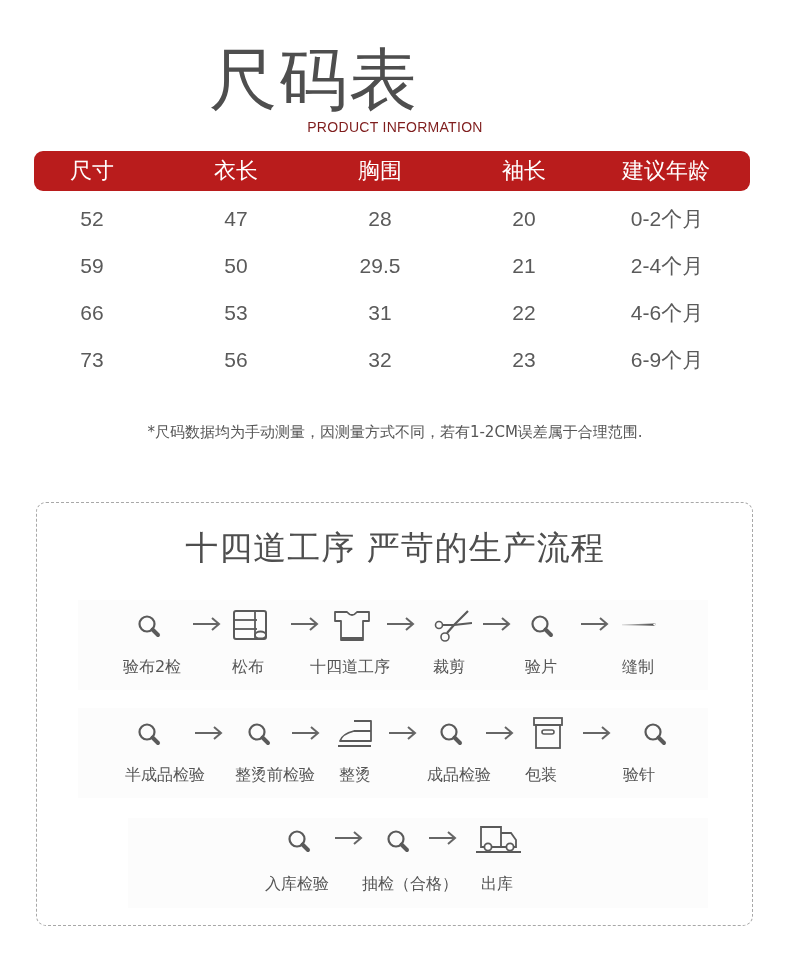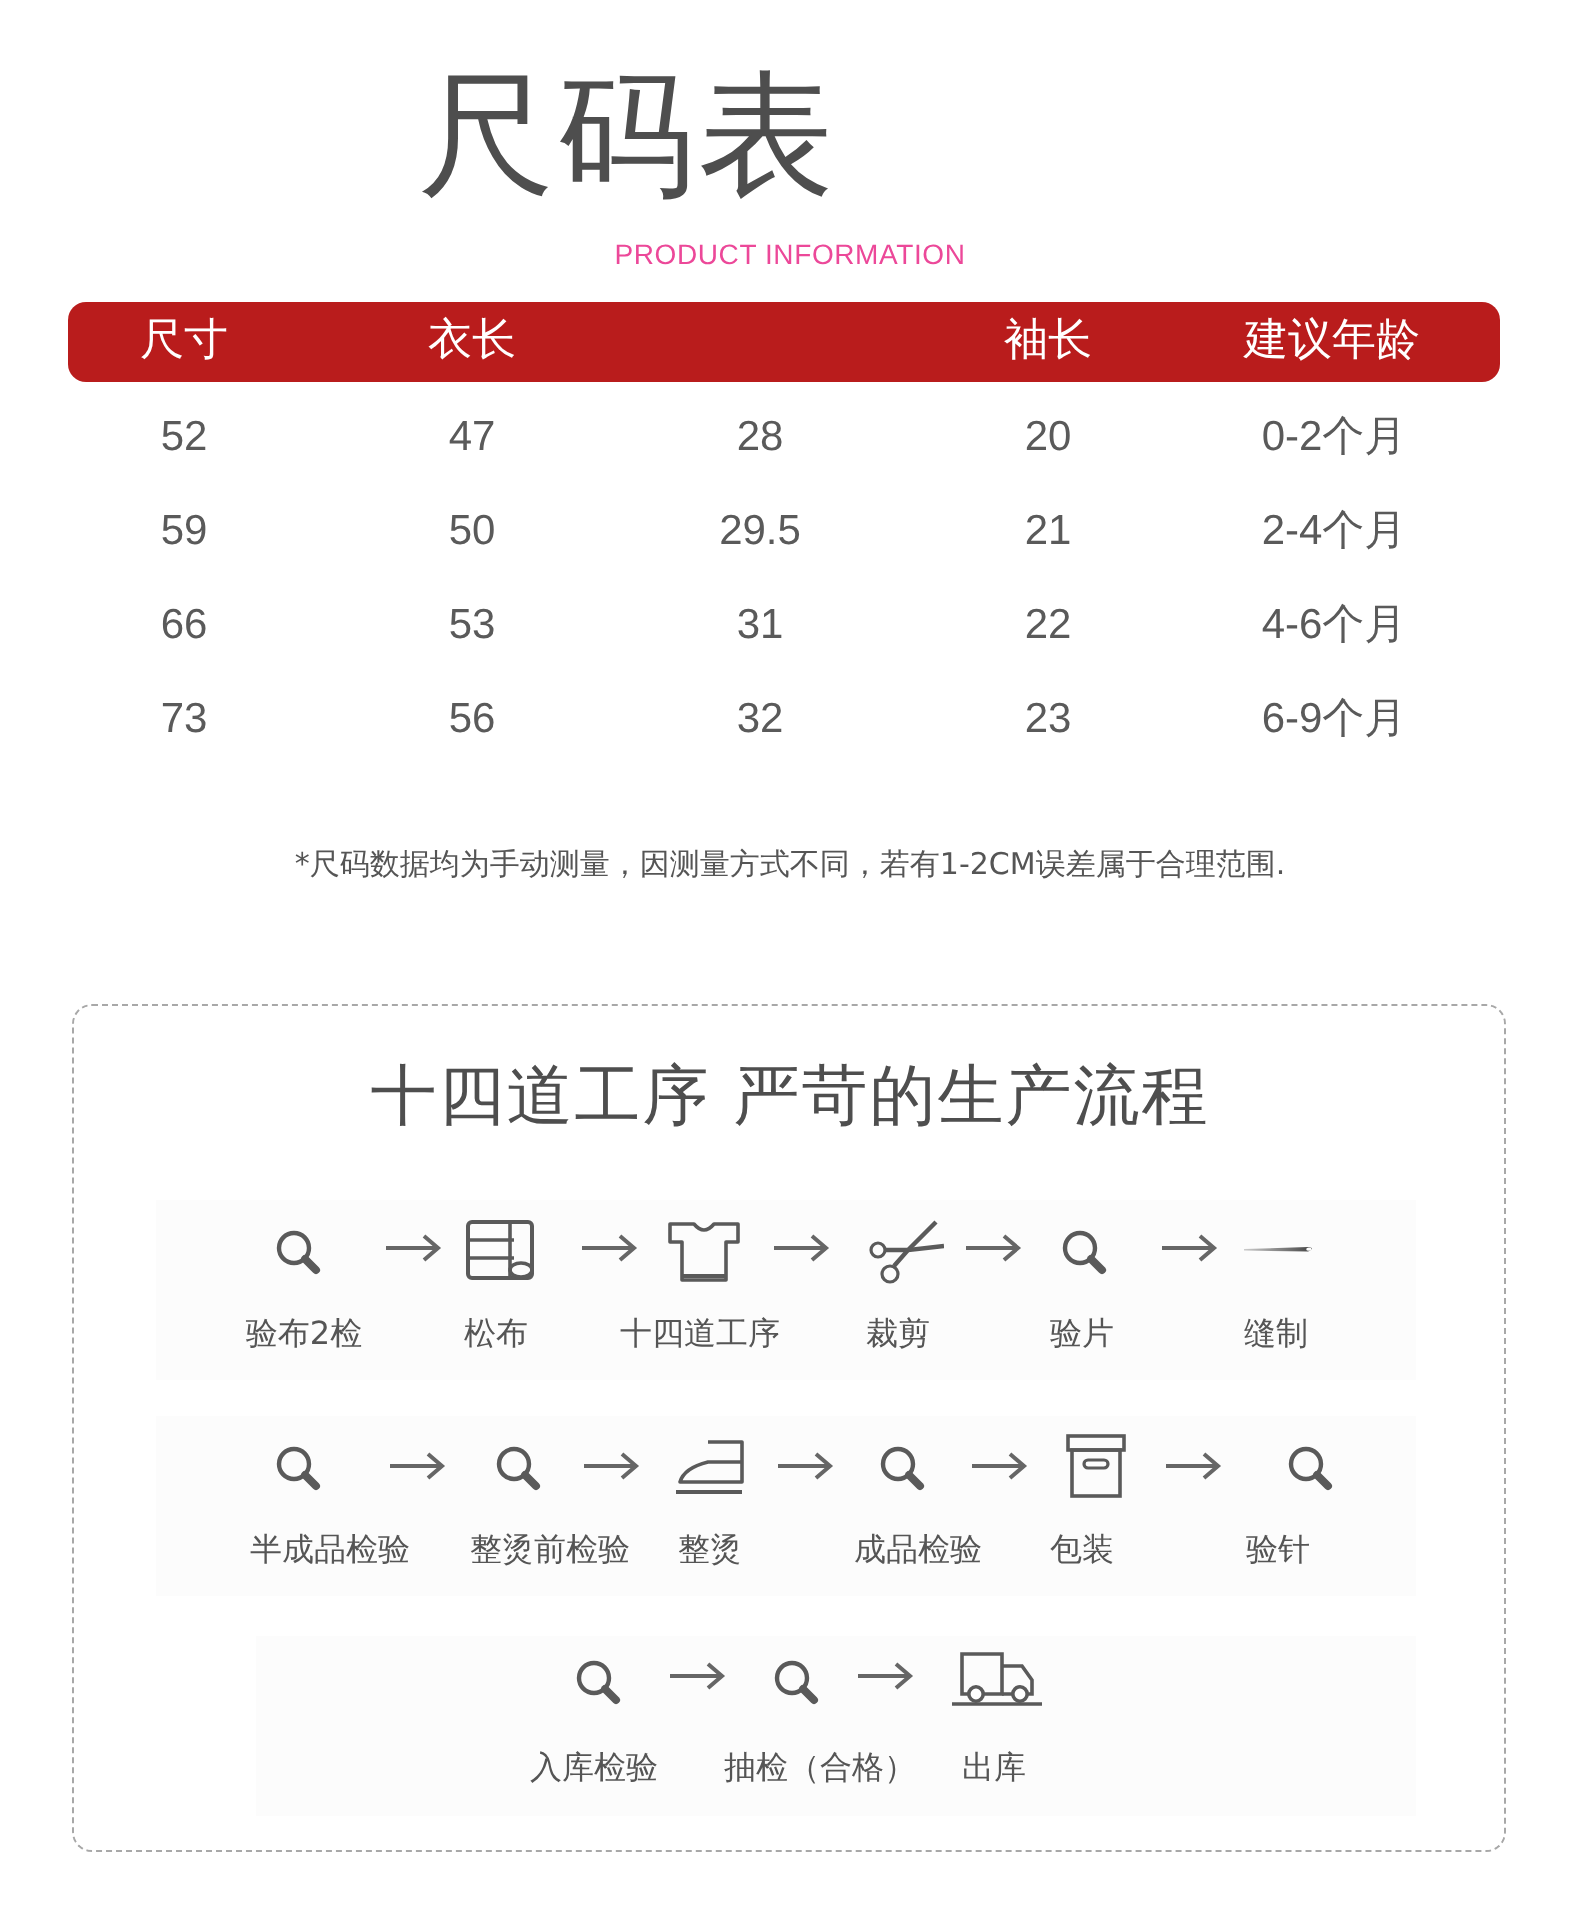--- a/index.html
+++ b/index.html
@@ -1,21 +1,21 @@
 <!DOCTYPE html>
 <html><head>
 <meta charset="utf-8">
 <style>
   html, body { margin:0; padding:0; background:#ffffff; }
   body { width:790px; height:960px; position:relative; overflow:hidden;
          font-family:"DejaVu Sans", "Liberation Sans", sans-serif; color:#555; }
-  .title { position:absolute; left:0; width:628px; top:24px; text-align:center;
+  .title { position:absolute; left:0; width:628px; top:35px; text-align:center;
            font-size:68px; color:#4e4e4e; letter-spacing:2px; font-weight:normal; line-height:90px; }
   .subtitle { position:absolute; left:0; width:790px; top:119px; text-align:center;
-              font-family:"Liberation Sans", sans-serif; font-size:14px; color:#ec4899; letter-spacing:0.3px; }
+              font-family:"Liberation Sans", sans-serif; font-size:14px; color:#7f1d1d; letter-spacing:0.3px; }
   .size-header { position:absolute; left:34px; top:151px; width:716px; height:40px;
                  background:#b91c1c; border-radius:9px; }
   .cell { position:absolute; width:140px; text-align:center; transform:translateX(-50%); }
   .hcell { top:7px; color:#fff; font-size:22px; line-height:26px; }
   .row { position:absolute; left:0; width:744px; height:40px;padding-left:38px; }
   .dcell { font-size:21px; color:#5a5a5a; line-height:26px; font-family:"Liberation Sans", sans-serif; }
   .note { position:absolute; left:0; width:790px; top:423px; text-align:center;
           font-size:15px; color:#555; }
   .process-box { position:absolute; left:36px; top:502px; width:717px; height:424px;
                  border:1px dashed #a8a8a8; border-radius:10px; box-sizing:border-box; }
@@ -31,20 +31,21 @@
 </style>
 </head>
 <body>
 
 <div class="title">尺码表</div>
 <div class="subtitle">PRODUCT INFORMATION</div>
 
 <div class="size-header">
   <div class="cell hcell" style="left:58px">尺寸</div>
   <div class="cell hcell" style="left:202px">衣长</div>
+  <div class="cell hcell" style="left:346px">胸围</div>
   <div class="cell hcell" style="left:490px">袖长</div>
   <div class="cell hcell" style="left:632px">建议年龄</div>
 </div>
 
 <div class="row" style="top:206px">
   <div class="cell dcell" style="left:92px">52</div>
   <div class="cell dcell" style="left:236px">47</div>
   <div class="cell dcell" style="left:380px">28</div>
   <div class="cell dcell" style="left:524px">20</div>
   <div class="cell dcell" style="left:667px">0-2个月</div>

